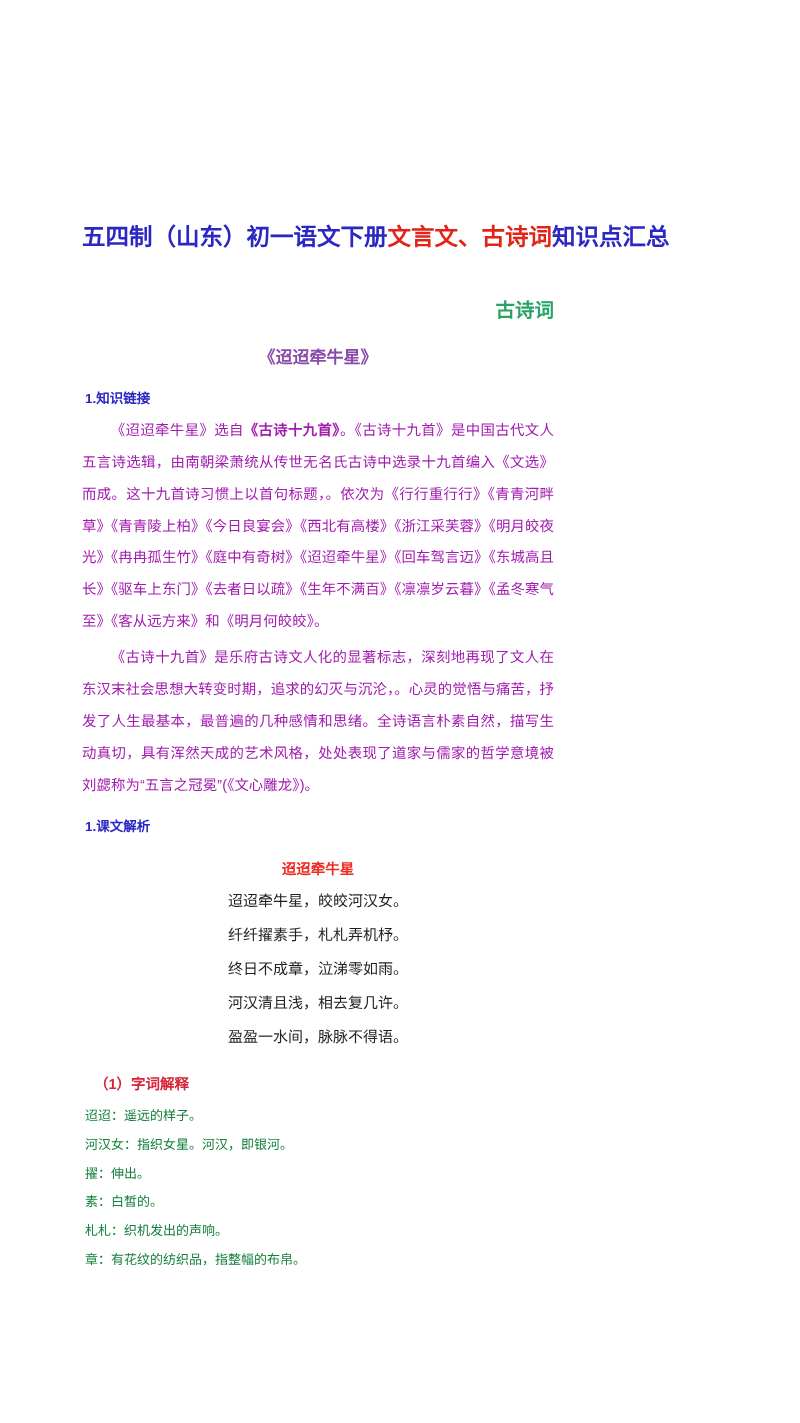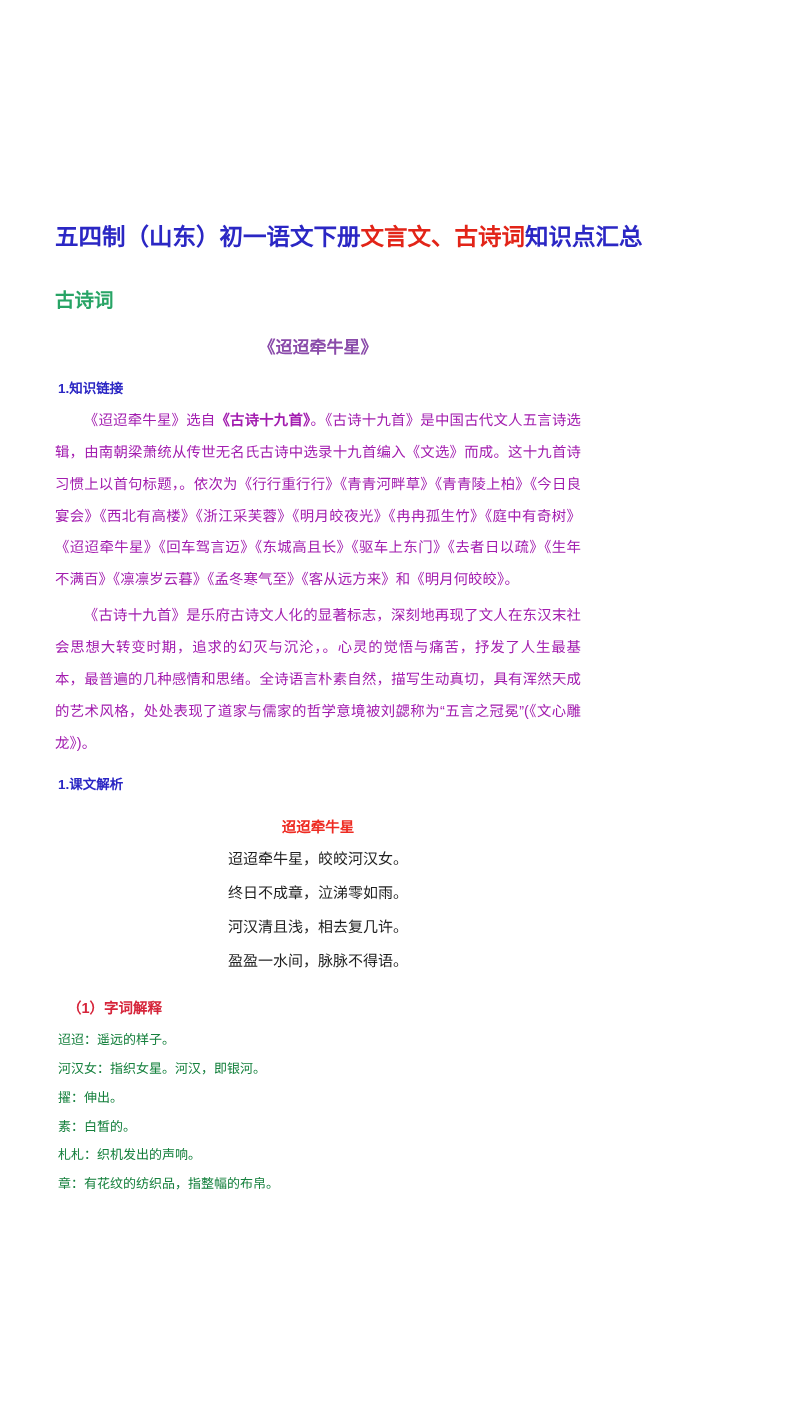--- a/index.html
+++ b/index.html
@@ -14,43 +14,43 @@
     color: #222222;
     overflow: hidden;
   }
 
   .page {
     position: relative;
     width: 636px;
     height: 1423px;
     background: #ffffff;
     box-sizing: border-box;
-    padding: 0 55px;
+    padding: 0 82px;
   }
 
   .top-spacer { height: 222px; }
 
   
   .doc-title {
     text-align: center;
     font-size: 23.5px;
     font-weight: bold;
     line-height: 1.35;
     letter-spacing: 0px;
     margin: 0;
     white-space: nowrap;
   }
   .t-blue  { color: #2B27C4; }
   .t-red   { color: #E22418; }
 
   .section-title {
-    text-align: left;
+    text-align: right;
     font-size: 19.5px;
     font-weight: bold;
-    margin: 30px 0 0 0;
+    margin: 40px 0 0 0;
     color: #27A465;
   }
 
   .poem-heading {
     text-align: center;
     font-size: 17px;
     font-weight: bold;
     margin: 20px 0 0 0;
     color: #8A4BAA;
   }
@@ -131,20 +131,21 @@
 
   <p class="para first"><span>《迢迢牵牛星》选自</span><b class="bk">《古诗十九首》</b><span>。《古诗十九首》是中国古代文人五言诗选辑，由南朝梁萧统从传世无名氏古诗中选录十九首编入《文选》而成。这十九首诗习惯上以首句标题，。依次为《行行重行行》《青青河畔草》《青青陵上柏》《今日良宴会》《西北有高楼》《浙江采芙蓉》《明月皎夜光》《冉冉孤生竹》《庭中有奇树》《迢迢牵牛星》《回车驾言迈》《东城高且长》《驱车上东门》《去者日以疏》《生年不满百》《凛凛岁云暮》《孟冬寒气至》《客从远方来》和《明月何皎皎》。</span></p>
 
   <p class="para">《古诗十九首》是乐府古诗文人化的显著标志，深刻地再现了文人在东汉末社会思想大转变时期，追求的幻灭与沉沦，。心灵的觉悟与痛苦，抒发了人生最基本，最普遍的几种感情和思绪。全诗语言朴素自然，描写生动真切，具有浑然天成的艺术风格，处处表现了道家与儒家的哲学意境被刘勰称为“五言之冠冕”(《文心雕龙》)。</p>
 
   <div class="num-heading tight">1.课文解析</div>
 
   <div class="poem-block">
     <div class="poem-title">迢迢牵牛星</div>
     <div class="poem-line">迢迢牵牛星，皎皎河汉女。</div>
+    <div class="poem-line">纤纤擢素手，札札弄机杼。</div>
     <div class="poem-line">终日不成章，泣涕零如雨。</div>
     <div class="poem-line">河汉清且浅，相去复几许。</div>
     <div class="poem-line">盈盈一水间，脉脉不得语。</div>
   </div>
 
   <div class="sub-heading-red">（1）字词解释</div>
 
   <div class="gloss-list">
     <div class="gloss-item">迢迢：遥远的样子。</div>
     <div class="gloss-item">河汉女：指织女星。河汉，即银河。</div>

